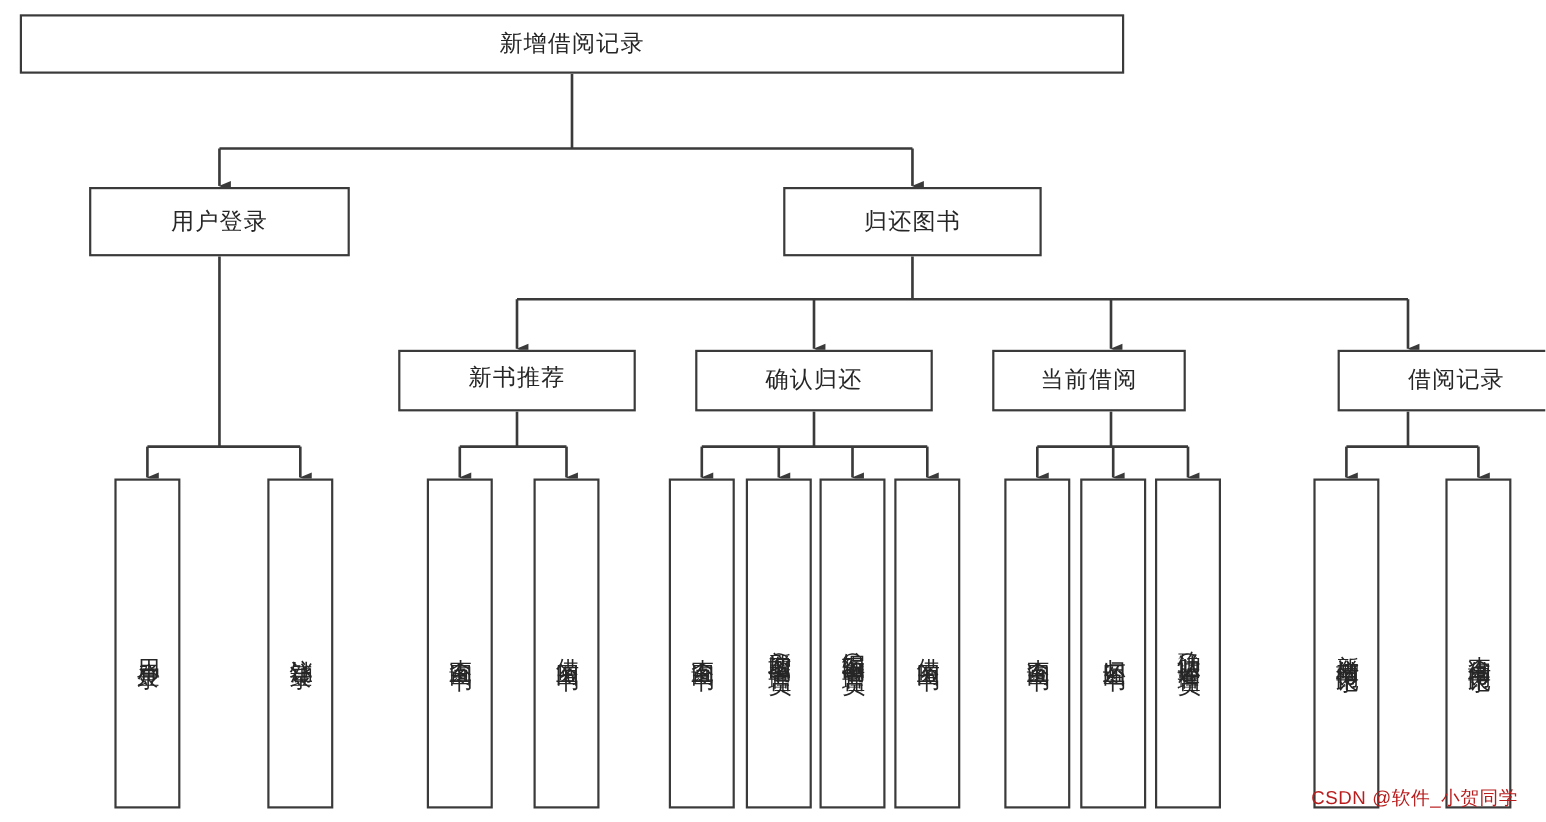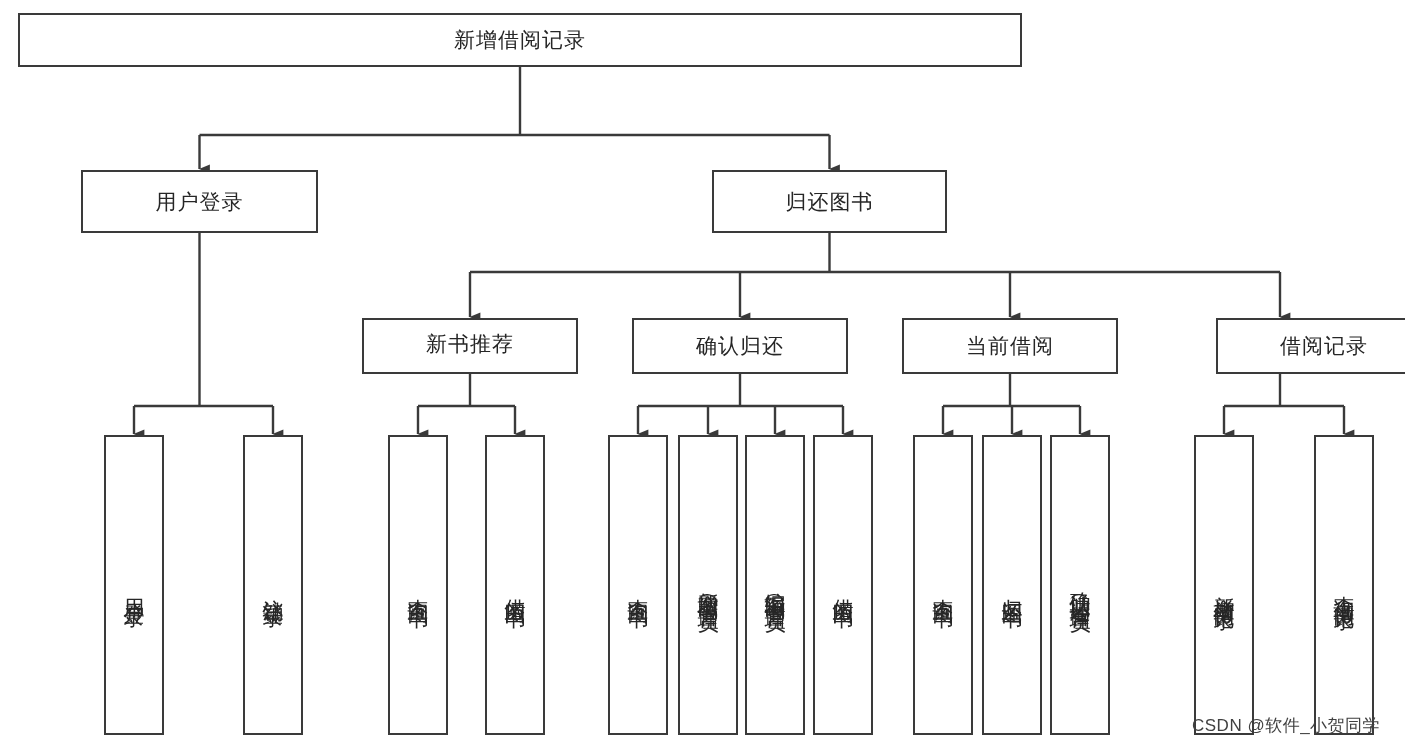--- a/index.html
+++ b/index.html
@@ -51,21 +51,21 @@
     writing-mode: vertical-rl;
     text-orientation: upright;
     white-space: nowrap;
   }
   .node .label {
     display: block;
   }
   .watermark {
     position: absolute;
     font-size: 17px;
-    color: #404040;
+    color: #b91c1c;
     white-space: nowrap;
     letter-spacing: 0.5px;
   }
 </style>
 </head>
 <body>
 
 <div id="canvas">
 
   <svg id="wires" viewBox="0 0 1405 747" xmlns="http://www.w3.org/2000/svg">
@@ -120,21 +120,21 @@
       </div>
       <div class="node horizontal" style="left: 712px; top: 170px; width: 235px; height: 63px;">
         <span class="label">归还图书</span>
       </div>
       <div class="node horizontal" style="left: 362px; top: 318px; width: 216px; height: 56px; font-family: Liberation Mono, monospace;">
         <span class="label">新书推荐</span>
       </div>
       <div class="node horizontal" style="left: 632px; top: 318px; width: 216px; height: 56px;">
         <span class="label">确认归还</span>
       </div>
-      <div class="node horizontal" style="left: 902px; top: 318px; width: 216px; height: 56px; text-align: center;">
+      <div class="node horizontal" style="left: 902px; top: 318px; width: 176px; height: 56px; text-align: center;">
         <span class="label">当前借阅</span>
       </div>
       <div class="node horizontal" style="left: 1216px; top: 318px; width: 216px; height: 56px;">
         <span class="label">借阅记录</span>
       </div>
       <div class="node vertical" style="left: 104px; top: 435px; width: 60px; height: 300px;">
         <span class="label">用户登录</span>
       </div>
       <div class="node vertical" style="left: 243px; top: 435px; width: 60px; height: 300px;">
         <span class="label">注销登录</span>

